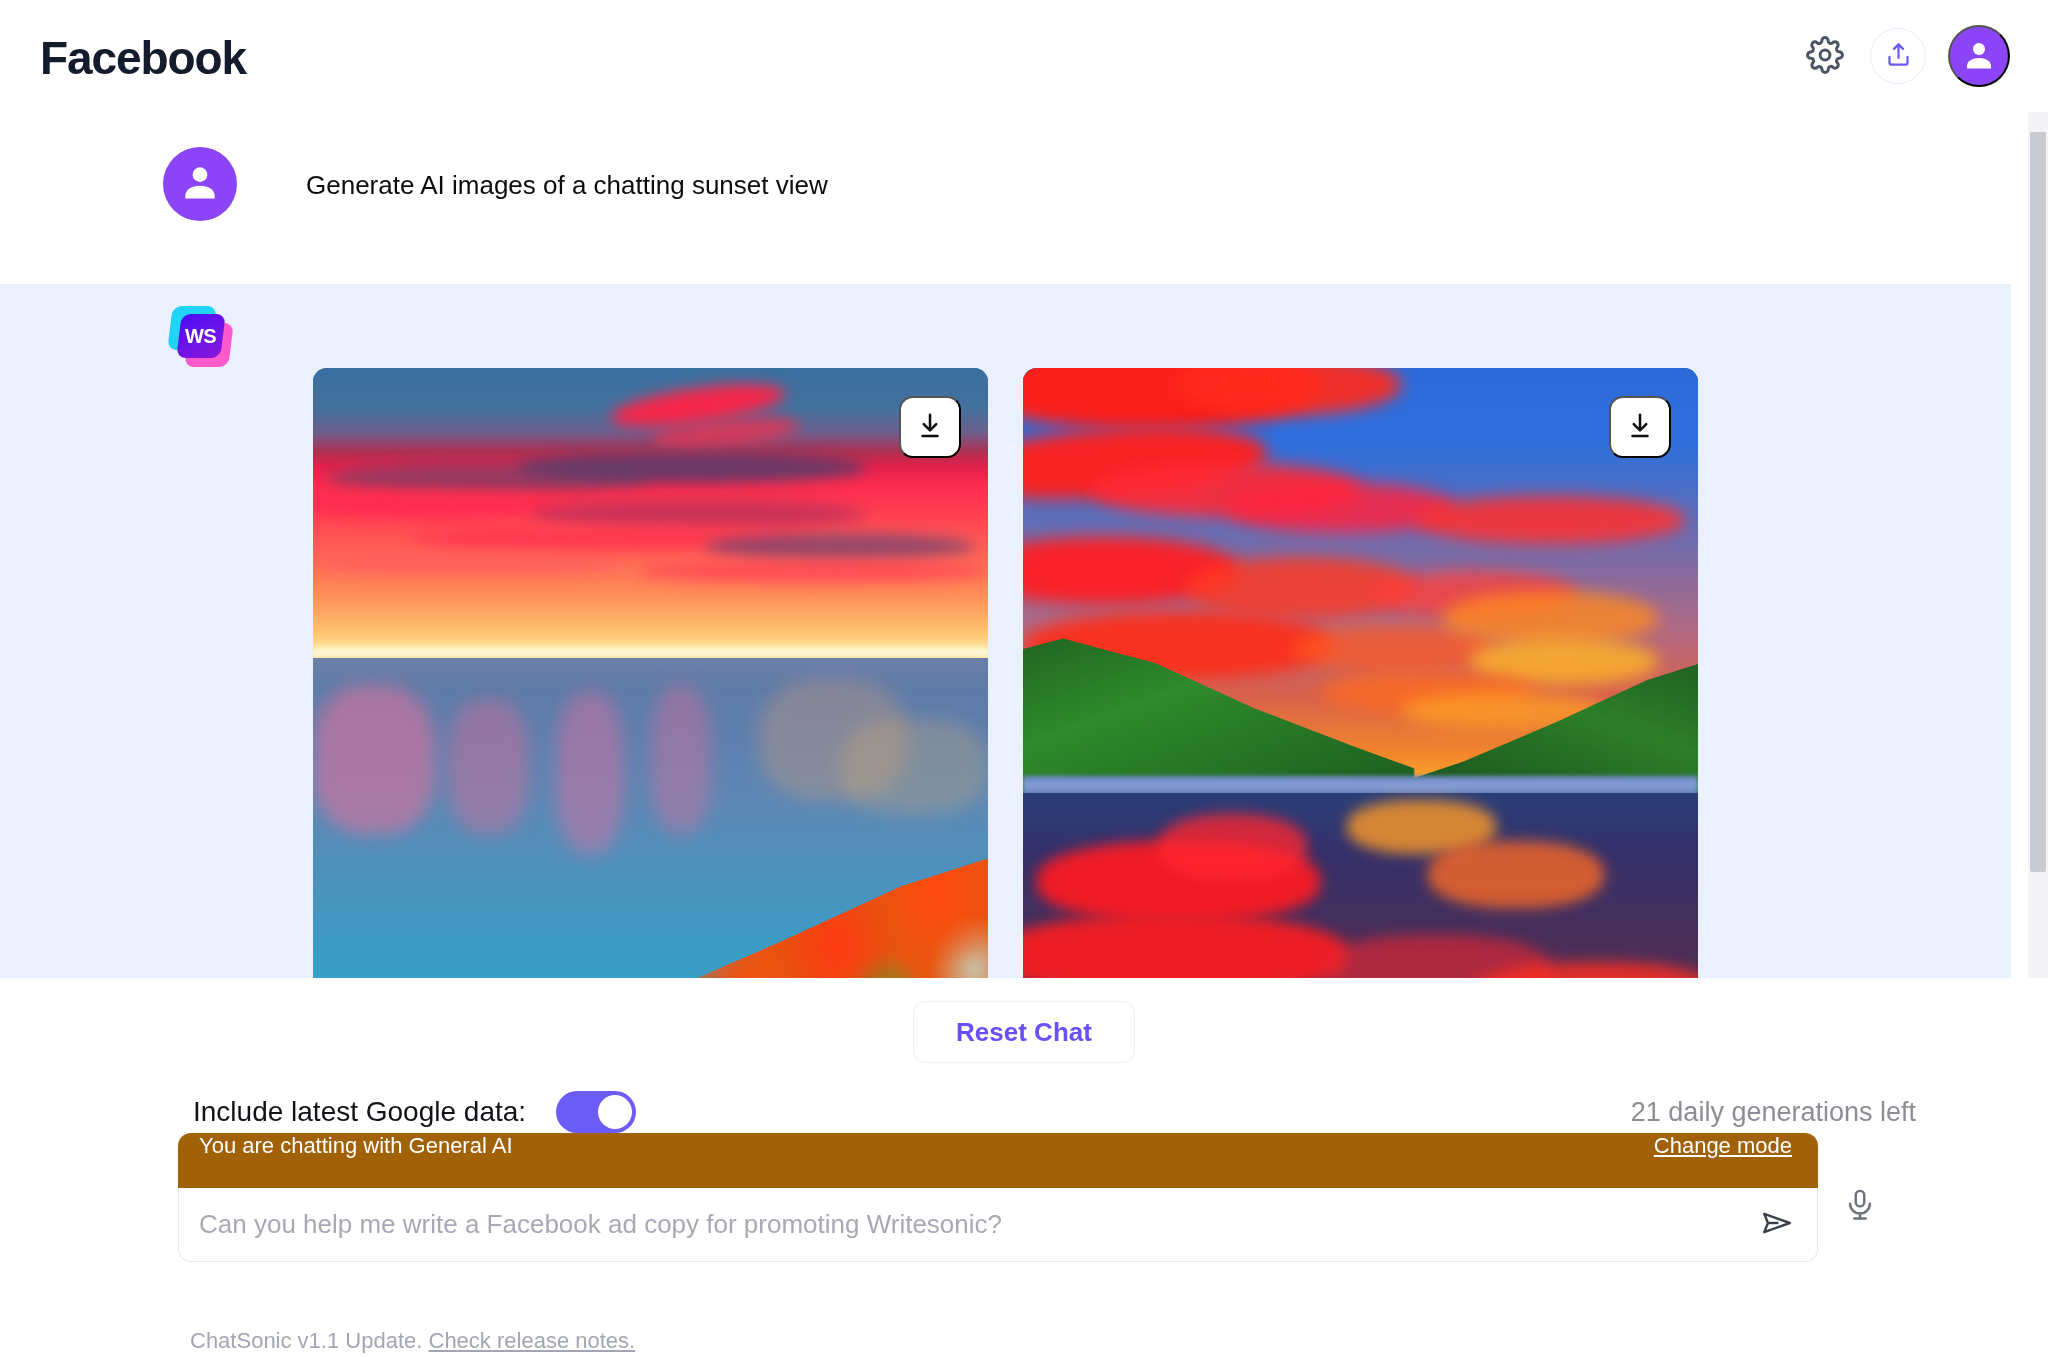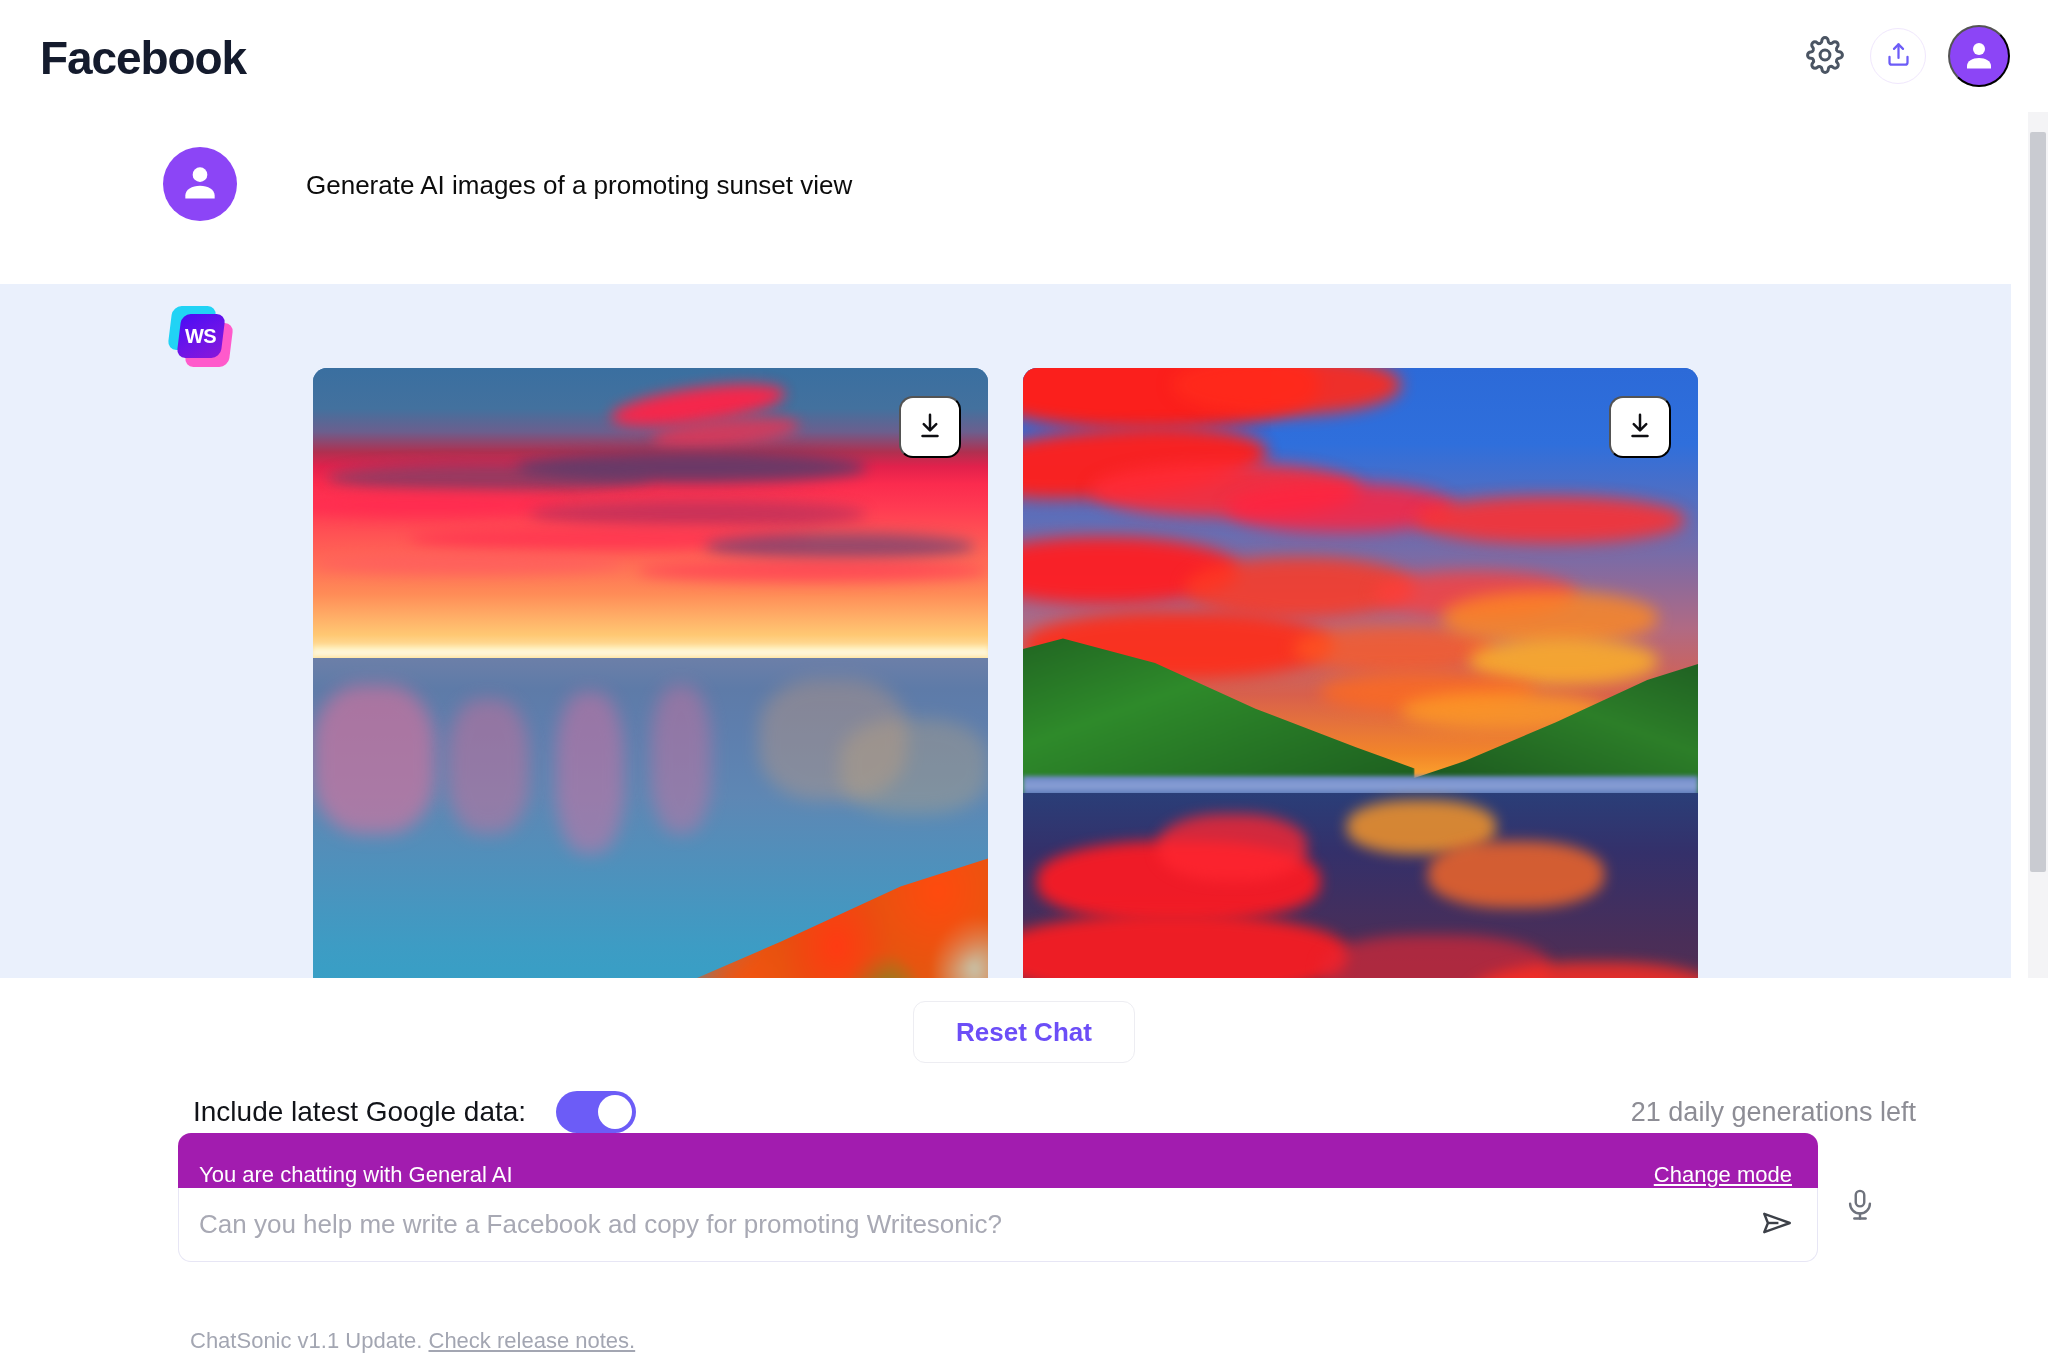--- a/index.html
+++ b/index.html
@@ -358,24 +358,24 @@
     color: #8D8D95;
   }
 
   .composer {
     position: absolute;
     left: 178px; top: 1133px;
     width: 1640px;
   }
   .composer-bar {
     height: 55px;
-    background: #a21caf;
+    background: #a16207;
     border-radius: 13px 13px 0 0;
     display: flex;
-    align-items: flex-end;
+    align-items: flex-start;
     justify-content: space-between;
     padding: 0 26px 0 21px;
   }
   .composer-bar .mode {
     color: #ffffff;
     font-size: 22px;
   }
   .composer-bar .change {
     color: #ffffff;
     font-size: 22px;
@@ -494,21 +494,21 @@
 
     <div class="msg-user">
       <div class="user-avatar" style="position:absolute;left:163px;top:35px;">
         <span>
           <svg width="44" height="44" viewBox="0 0 24 24" fill="#ffffff">
             <circle cx="12" cy="8" r="4"></circle>
             <path d="M4 21v-1.6c0-3.3 3.6-5.4 8-5.4s8 2.1 8 5.4V21z"></path>
           </svg>
         </span>
       </div>
-      <div class="text">Generate AI images of a promoting sunset view</div>
+      <div class="text">Generate AI images of a chatting sunset view</div>
     </div>
 
     <div class="msg-bot">
       <div class="ws-logo" style="top:22px;">
         <div class="ws-wrap">
           <div class="ws-cyan"></div>
           <div class="ws-pink"></div>
           <div class="ws-main">
             <span>WS</span>
           </div>

